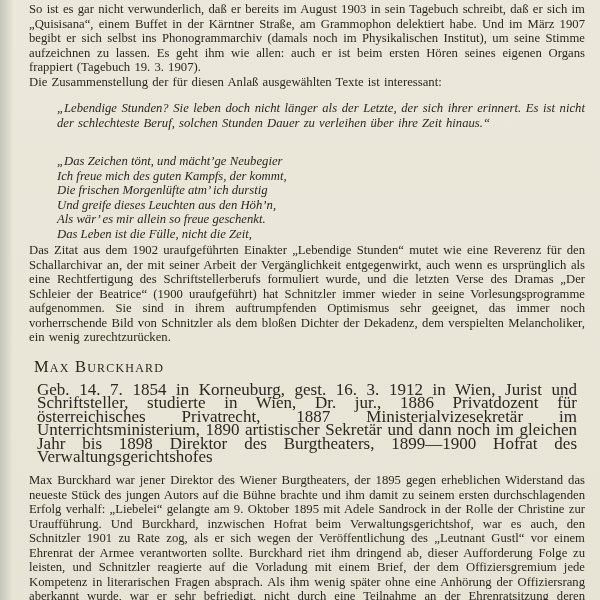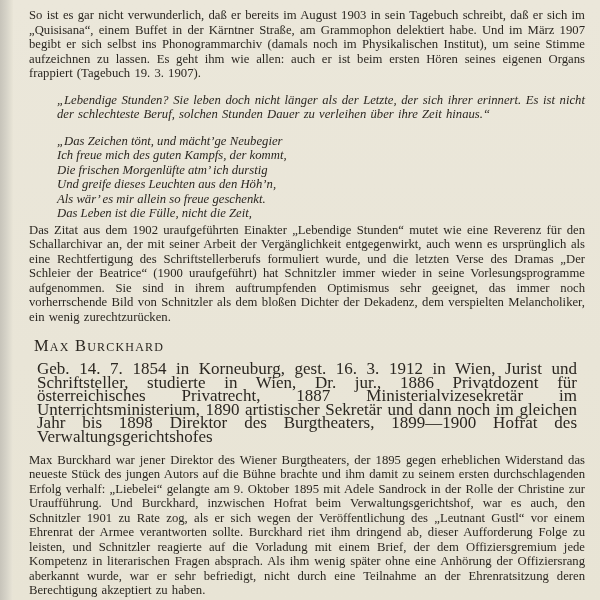--- a/index.html
+++ b/index.html
@@ -23,40 +23,40 @@
     position: absolute;
     left: 0; top: 0; bottom: 0;
     width: 13px;
     background: linear-gradient(90deg, #c7c4ba 0%, #d6d3c8 50%, #e9e5d7 100%);
   }
   .content {
     position: relative;
     box-sizing: border-box;
     width: 600px;
     height: 600px;
-    padding: 8px 15px 0 29px;
+    padding: 2px 15px 0 29px;
     color: #2b2721;
   }
   .body-text {
     margin: 0;
     font-size: 12.7px;
     line-height: 14.5px;
     text-align: justify;
     word-spacing: 1px;
   }
   .quote {
     margin: 12px 0 0 28px;
     font-size: 12.7px;
     line-height: 14.5px;
     font-style: italic;
     text-align: justify;
     word-spacing: 1px;
   }
   .poem {
-    margin: 12px 0 2px 28px;
+    margin: 24px 0 2px 28px;
     font-size: 12.7px;
     line-height: 14.5px;
     font-style: italic;
   }
   .section-heading {
     margin: 13px 0 3px 5px;
     font-size: 16.5px;
     line-height: 17px;
     font-weight: normal;
     font-variant: small-caps;
@@ -81,20 +81,21 @@
 </style>
 </head>
 <body>
 
 <div class="page">
   <div class="page-edge"></div>
   <main class="content">
 
     <p class="body-text">So ist es gar nicht verwunderlich, daß er bereits im August 1903 in sein Tagebuch schreibt, daß er sich im „Quisisana“, einem Buffet in der Kärntner Straße, am Grammophon delektiert habe. Und im März 1907 begibt er sich selbst ins Phonogrammarchiv (damals noch im Physikalischen Institut), um seine Stimme aufzeichnen zu lassen. Es geht ihm wie allen: auch er ist beim ersten Hören seines eigenen Organs frappiert (Tagebuch 19. 3. 1907).</p>
 
+    <p class="body-text">Die Zusammenstellung der für diesen Anlaß ausgewählten Texte ist interessant:</p>
 
     <blockquote class="quote">„Lebendige Stunden? Sie leben doch nicht länger als der Letzte, der sich ihrer erinnert. Es ist nicht der schlechteste Beruf, solchen Stunden Dauer zu verleihen über ihre Zeit hinaus.“</blockquote>
 
     <div class="poem">
       <div class="poem-line">„Das Zeichen tönt, und mächt’ge Neubegier</div>
       <div class="poem-line">Ich freue mich des guten Kampfs, der kommt,</div>
       <div class="poem-line">Die frischen Morgenlüfte atm’ ich durstig</div>
       <div class="poem-line">Und greife dieses Leuchten aus den Höh’n,</div>
       <div class="poem-line">Als wär’ es mir allein so freue geschenkt.</div>
       <div class="poem-line">Das Leben ist die Fülle, nicht die Zeit,</div>

